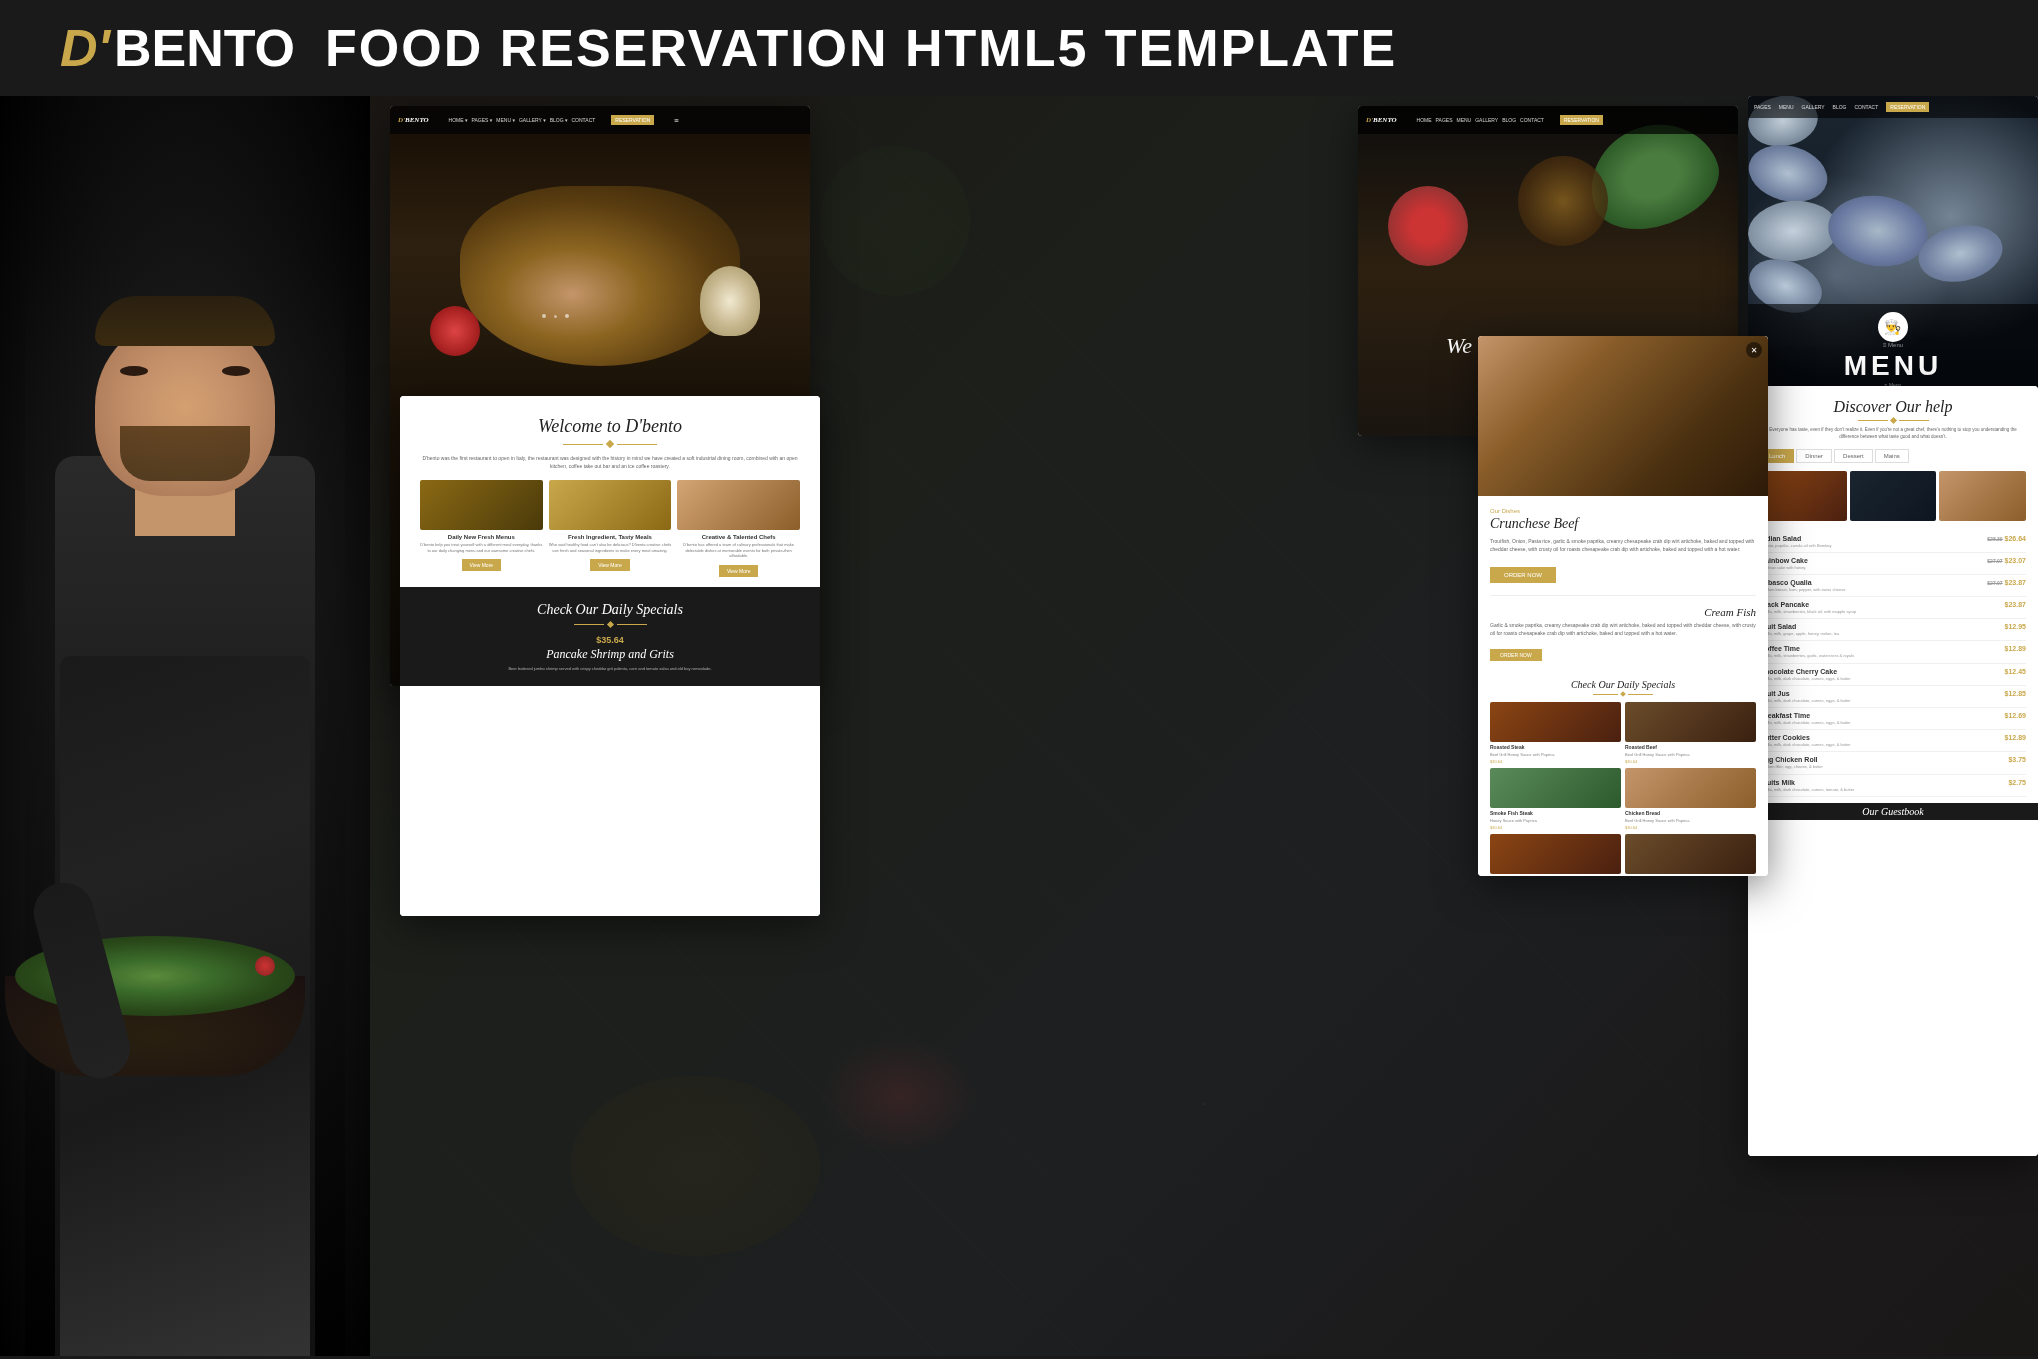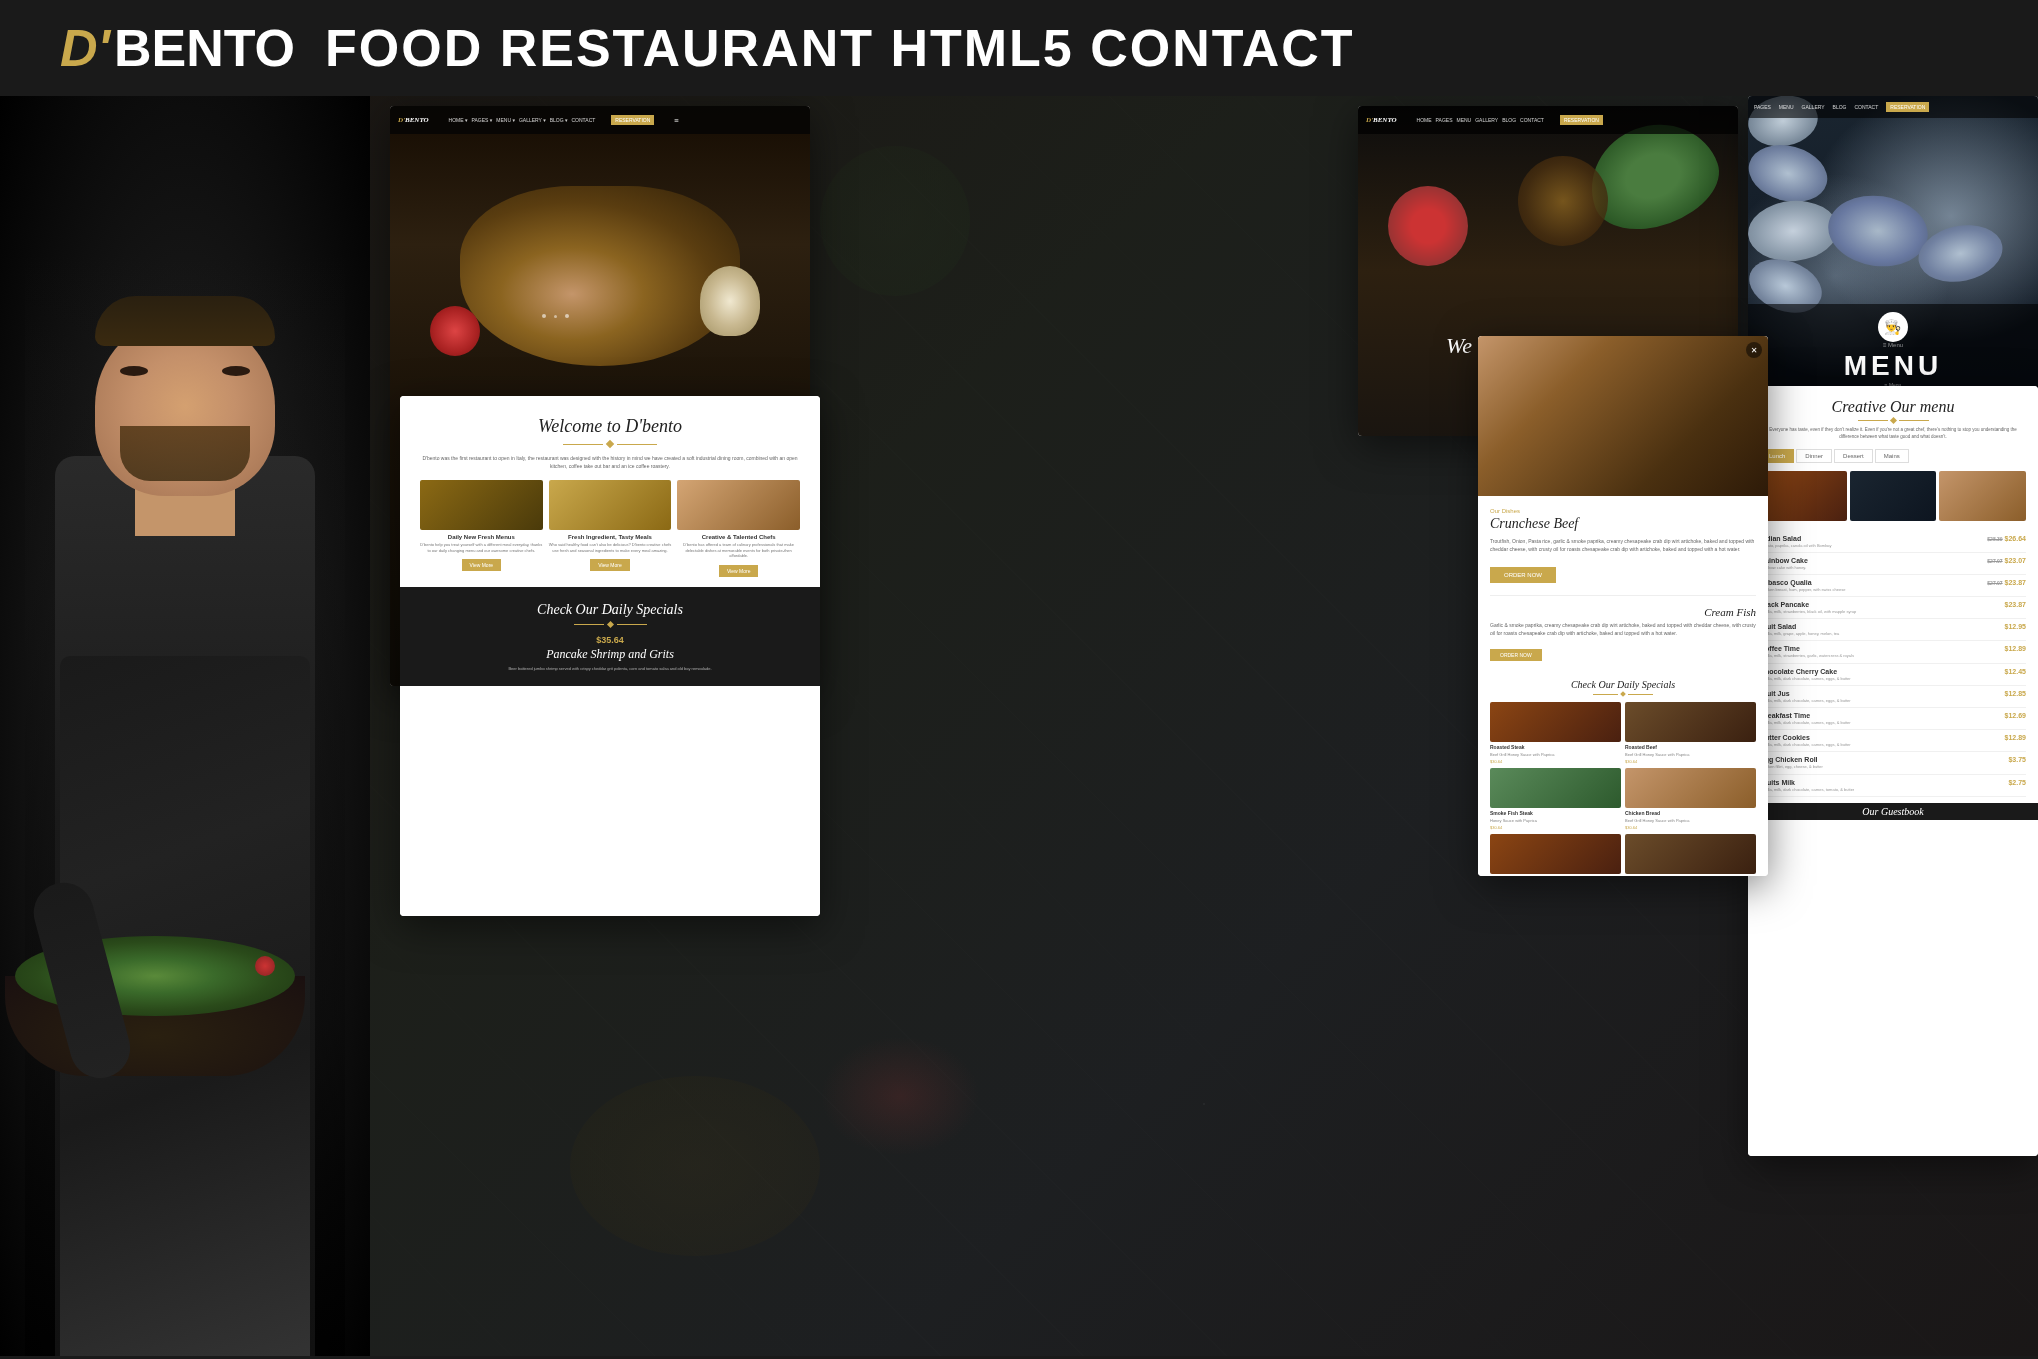--- a/index.html
+++ b/index.html
@@ -777,21 +777,21 @@
     }
   </style>
 </head>
 <body>
 
 <div class="header">
   <div class="brand-logo">
     <span class="brand-d">D'</span>
     <span class="brand-bento">BENTO</span>
   </div>
-  <span class="header-tagline">FOOD RESTAURANT HTML5 CONTACT</span>
+  <span class="header-tagline">FOOD RESERVATION HTML5 TEMPLATE</span>
 </div>
 
 <div class="main-content">
 
   <div class="chef-panel">
     <div class="chef-bg"></div>
 
     <div class="duly-text">Duly</div>
 
     <div class="chef-silhouette">
@@ -1147,21 +1147,21 @@
           </div>
           <div class="menu-label">≡ Menu</div>
           <div class="menu-big-title">MENU</div>
           <div style="color:rgba(255,255,255,0.5);font-size:5px;font-family:Arial;">≡ Menu</div>
         </div>
       </div>
     </div>
 
     <div class="screenshot-card card-discover">
       <div class="discover-inner">
-        <div class="discover-title">Creative Our menu</div>
+        <div class="discover-title">Discover Our help</div>
         <div class="discover-divider">
           <div style="width:30px;height:1px;background:#c9a84c;"></div>
           <div style="width:5px;height:5px;background:#c9a84c;transform:rotate(45deg);"></div>
           <div style="width:30px;height:1px;background:#c9a84c;"></div>
         </div>
         <div class="discover-desc">Everyone has taste, even if they don't realize it. Even if you're not a great chef, there's nothing to stop you understanding the difference between what taste good and what doesn't.</div>
 
         <div class="discover-tabs">
           <div class="dtab active">Lunch</div>
           <div class="dtab">Dinner</div>

